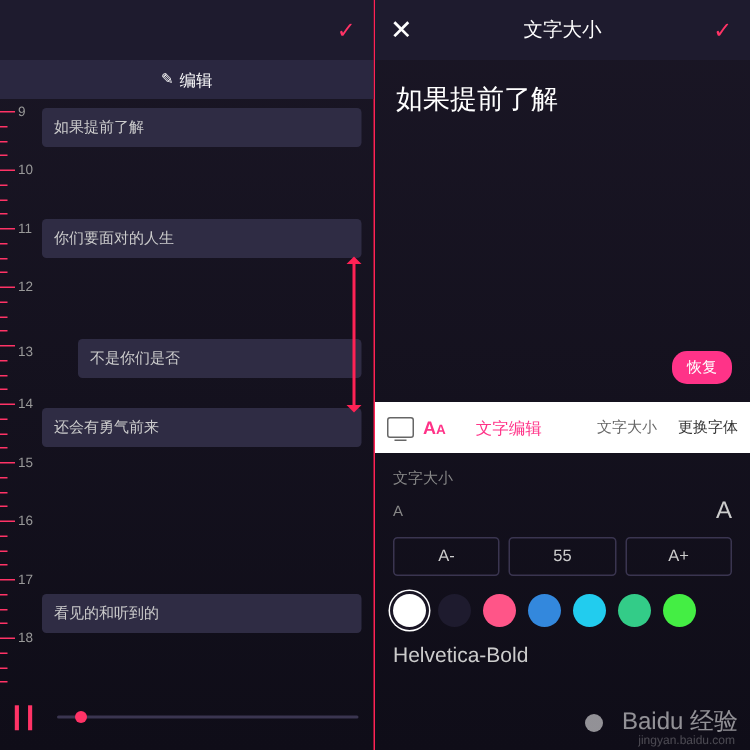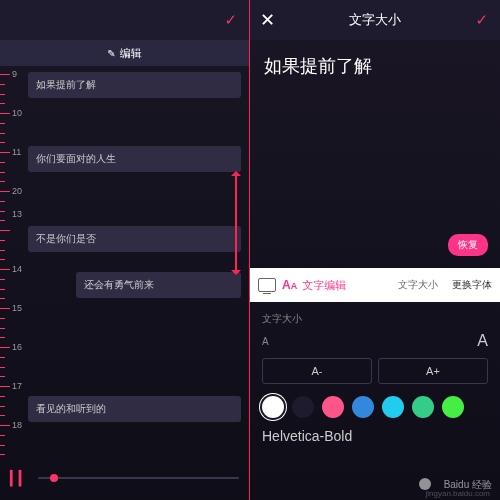--- a/index.html
+++ b/index.html
@@ -33,38 +33,38 @@
 .progress{flex:1;height:2px;background:#3a3550;position:relative;border-radius:1px}
 .progress-dot{position:absolute;left:8%;top:50%;transform:translate(-50%,-50%);width:8px;height:8px;background:#ff3366;border-radius:50%}
 
 .preview{padding:14px;height:228px;position:relative}
 .preview-text{color:#fff;font-size:18px;font-weight:500}
 .restore-btn{position:absolute;bottom:12px;right:12px;background:#ff3388;color:#fff;font-size:10px;padding:4px 10px;border-radius:10px}
 
 .tab-bar{height:34px;background:#fff;display:flex;align-items:center;padding:0 8px;gap:6px}
 .tab-kbd{width:18px;height:14px;border:1px solid #666;border-radius:2px;position:relative}
 .tab-kbd::after{content:"";position:absolute;bottom:-3px;left:4px;right:4px;height:1px;background:#666}
-.tab-active{color:#ff3388;font-size:11px;display:flex;align-items:center;gap:5px}
+.tab-active{color:#ff3388;font-size:11px;display:flex;align-items:center;gap:20px}
 .tab-aa{font-size:12px;font-weight:bold}
 .tab-btn{font-size:10px;color:#666;margin-left:auto}
 .tab-btn.last{color:#333;margin-left:8px}
 
 .controls{padding:10px 12px}
 .ctrl-label{color:#888;font-size:10px;margin-bottom:6px}
 .size-row{display:flex;align-items:center;justify-content:space-between;margin-bottom:8px}
 .size-a-s{color:#888;font-size:10px}
 .size-a-l{color:#ccc;font-size:16px}
 .size-btns{display:flex;gap:6px;margin-bottom:12px}
 .size-btn{flex:1;height:26px;border:1px solid #3a3550;border-radius:3px;display:flex;align-items:center;justify-content:center;color:#ccc;font-size:11px}
 .colors{display:flex;gap:8px;margin-bottom:10px}
 .color-dot{width:22px;height:22px;border-radius:50%}
 .color-dot.sel{box-shadow:0 0 0 2px #1a1625,0 0 0 3px #fff}
 .font-name{color:#ccc;font-size:14px}
 
-.watermark{position:absolute;bottom:8px;right:8px;color:rgba(255,255,255,.55);font-size:10px;display:flex;align-items:flex-start;gap:13px;z-index:10}
+.watermark{position:absolute;bottom:8px;right:8px;color:rgba(255,255,255,.55);font-size:16px;display:flex;align-items:center;gap:13px;z-index:10}
 .wm-url{position:absolute;bottom:2px;right:10px;color:rgba(255,255,255,.25);font-size:8px;z-index:10}
 .wm-logo{width:12px;height:12px;background:#fff;border-radius:50%;opacity:.55}
 </style>
 </head>
 <body>
 
 <div class="container">
 
   <div class="pane pane-left">
     <div class="header">
@@ -84,26 +84,26 @@
           <div class="ruler-num" style="top: 47px;">10</div>
           <div class="ruler-tick" style="top: 47px;"></div>
           <div class="ruler-tick minor" style="top: 56.75px;"></div>
           <div class="ruler-tick minor" style="top: 66.5px;"></div>
           <div class="ruler-tick minor" style="top: 76.25px;"></div>
           <div class="ruler-num" style="top: 86px;">11</div>
           <div class="ruler-tick" style="top: 86px;"></div>
           <div class="ruler-tick minor" style="top: 95.75px;"></div>
           <div class="ruler-tick minor" style="top: 105.5px;"></div>
           <div class="ruler-tick minor" style="top: 115.25px;"></div>
-          <div class="ruler-num" style="top: 125px;">20</div>
+          <div class="ruler-num" style="top: 125px;">12</div>
           <div class="ruler-tick" style="top: 125px;"></div>
           <div class="ruler-tick minor" style="top: 134.75px;"></div>
           <div class="ruler-tick minor" style="top: 144.5px;"></div>
           <div class="ruler-tick minor" style="top: 154.25px;"></div>
-          <div class="ruler-num" style="top: 148px;">13</div>
+          <div class="ruler-num" style="top: 168px;">13</div>
           <div class="ruler-tick" style="top: 164px;"></div>
           <div class="ruler-tick minor" style="top: 173.75px;"></div>
           <div class="ruler-tick minor" style="top: 183.5px;"></div>
           <div class="ruler-tick minor" style="top: 193.25px;"></div>
           <div class="ruler-num" style="top: 203px;">14</div>
           <div class="ruler-tick" style="top: 203px;"></div>
           <div class="ruler-tick minor" style="top: 212.75px;"></div>
           <div class="ruler-tick minor" style="top: 222.5px;"></div>
           <div class="ruler-tick minor" style="top: 232.25px;"></div>
           <div class="ruler-num" style="top: 242px;">15</div>
@@ -123,22 +123,22 @@
           <div class="ruler-tick minor" style="top: 349.25px;"></div>
           <div class="ruler-num" style="top: 359px;">18</div>
           <div class="ruler-tick" style="top: 359px;"></div>
           <div class="ruler-tick minor" style="top: 368.75px;"></div>
           <div class="ruler-tick minor" style="top: 378.5px;"></div>
           <div class="ruler-tick minor" style="top: 388.25px;"></div>
         </div>
       <div id="lyrics">
           <div class="lyric-item" style="top: 6px;">如果提前了解</div>
           <div class="lyric-item" style="top: 80px;">你们要面对的人生</div>
-          <div class="lyric-item" style="top: 160px;">不是你们是否</div>
-          <div class="lyric-item" style="top: 206px; margin-left: 48px;">还会有勇气前来</div>
+          <div class="lyric-item" style="top: 160px; margin-left: 24px;">不是你们是否</div>
+          <div class="lyric-item" style="top: 206px;">还会有勇气前来</div>
           <div class="lyric-item" style="top: 330px;">看见的和听到的</div>
         </div>
       <div class="arrow" style="top:108px;height:98px"></div>
     </div>
     <div class="player">
       <span class="pause-btn">▎▎</span>
       <div class="progress">
         <div class="progress-dot"></div>
       </div>
     </div>
@@ -164,20 +164,21 @@
       <span class="tab-btn last">更换字体</span>
     </div>
     <div class="controls">
       <div class="ctrl-label">文字大小</div>
       <div class="size-row">
         <span class="size-a-s">A</span>
         <span class="size-a-l">A</span>
       </div>
       <div class="size-btns">
         <div class="size-btn">A-</div>
+        <div class="size-btn">55</div>
         <div class="size-btn">A+</div>
       </div>
       <div class="colors" id="colors">
           <div class="color-dot sel" style="background: rgb(255, 255, 255);"></div>
           <div class="color-dot" style="background: rgb(30, 27, 46);"></div>
           <div class="color-dot" style="background: rgb(255, 85, 136);"></div>
           <div class="color-dot" style="background: rgb(51, 136, 221);"></div>
           <div class="color-dot" style="background: rgb(34, 204, 238);"></div>
           <div class="color-dot" style="background: rgb(51, 204, 136);"></div>
           <div class="color-dot" style="background: rgb(68, 238, 68);"></div>

